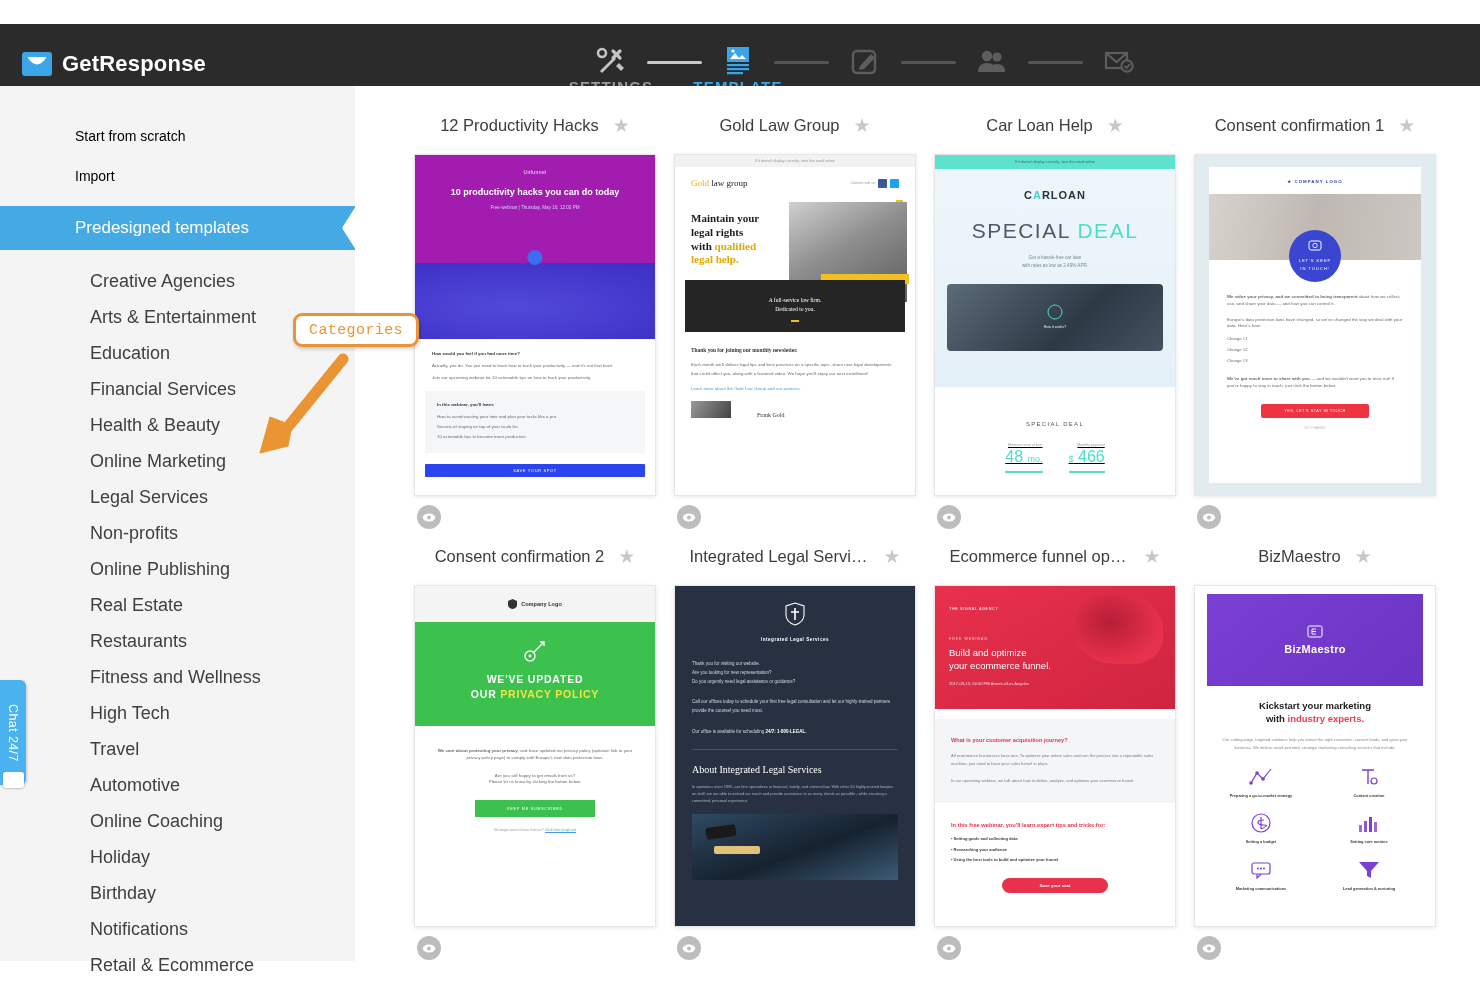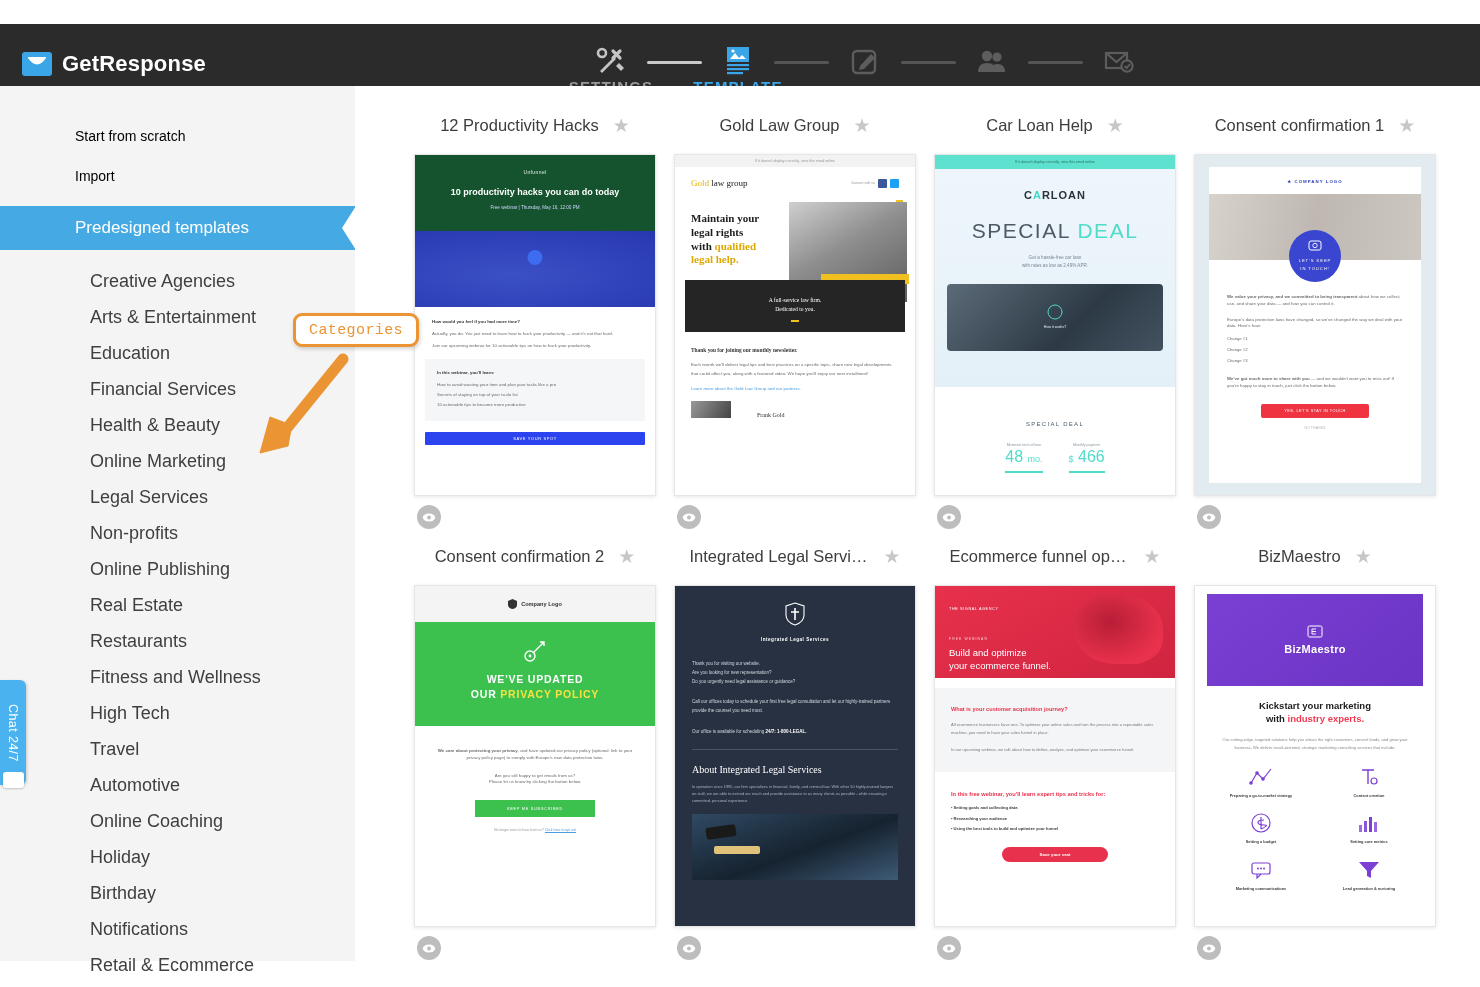--- a/index.html
+++ b/index.html
@@ -116,21 +116,21 @@
   .eye{
     width:24px;height:24px;border-radius:50%;background:#bdbdbd;
     margin:9px 0 0 12px;display:flex;align-items:center;justify-content:center;
     cursor:pointer;
   }
   .eye svg{display:block;}
   
   .m{font-size:4.4px;line-height:1.55;color:#6a6a6a;}
   .mb{font-weight:bold;color:#333;}
   
-  .t1-hero{background:#14532d;height:152px;position:relative;overflow:hidden;}
+  .t1-hero{background:#a21caf;height:184px;position:relative;overflow:hidden;}
   .t1-hero .logo{color:#fff;font-size:5px;text-align:center;padding-top:14px;opacity:.9;letter-spacing:.4px;}
   .t1-hero h3{color:#fff;font-size:9px;text-align:center;margin:12px 10px 0;font-weight:bold;line-height:1.25;}
   .t1-hero .sub{color:#cfd3ff;font-size:4.6px;text-align:center;margin-top:7px;}
   .t1-hero .blob{position:absolute;left:-10px;bottom:-34px;width:150%;height:110px;
      background:radial-gradient(ellipse at 30% 40%, #4350e0 0%, #2a32c8 62%);opacity:.85;}
   .t1-play{position:absolute;left:50%;top:95px;transform:translateX(-50%);
      width:15px;height:15px;border-radius:50%;background:#3d6cf0;}
   .t1-body{padding:12px 17px 0;}
   .t1-box{margin:10px 10px 0;background:#f5f6f8;padding:11px 12px 12px;}
   .t1-btn{margin:11px 10px 0;height:13px;background:#2b44f0;border-radius:1px;
@@ -165,21 +165,21 @@
   .t3-deal{text-align:center;margin-top:18px;font-size:21px;letter-spacing:1.5px;color:#4d5a63;}
   .t3-deal b{color:#4fdcc9;font-weight:normal;}
   .t3-sub{text-align:center;font-size:4.6px;color:#7b8891;margin-top:11px;line-height:1.7;}
   .t3-vid{margin:14px 12px 0;height:67px;border-radius:4px;
      background:linear-gradient(135deg,#5c6b78,#2d3a46 60%,#445260);position:relative;}
   .t3-vid .pl{position:absolute;left:50%;top:42%;transform:translate(-50%,-50%);
      width:13px;height:13px;border-radius:50%;border:1.3px solid #4fdcc9;}
   .t3-vid .cap{position:absolute;left:0;right:0;top:62%;text-align:center;color:#e8eef2;font-size:3.6px;}
   .t3-sd{text-align:center;margin-top:34px;font-size:6px;letter-spacing:1.3px;color:#50606b;}
   .t3-nums{display:flex;justify-content:center;gap:26px;margin-top:16px;}
-  .t3-num{text-align:center;}
+  .t3-num{text-align:right;text-decoration:underline;}
   .t3-num .cap{font-size:3.6px;color:#8d9aa3;}
   .t3-num .val{font-size:16px;color:#4fdcc9;margin-top:1px;}
   .t3-num .val s{font-size:9px;text-decoration:none;}
   .t3-num .bar{height:2px;background:#4fdcc9;margin-top:5px;}
   
   .t4-wrap{background:#e2ebf0;padding:12px 14px;height:316px;}
   .t4-in{background:#fff;height:100%;}
   .t4-logo{text-align:center;padding-top:12px;font-size:4.4px;color:#2b3bb5;letter-spacing:1px;font-weight:bold;}
   .t4-photo{height:66px;margin-top:10px;background:linear-gradient(100deg,#d8d2cd,#bfb8b2,#cdc7c2);position:relative;}
   .t4-circ{position:absolute;left:50%;top:36px;transform:translateX(-50%);
@@ -209,21 +209,21 @@
   .t6-nm{text-align:center;color:#fff;font-size:4.6px;font-weight:bold;letter-spacing:.5px;margin-top:7px;}
   .t6-body{padding:18px 17px 0;}
   .t6-body p{color:#d3d8e0;font-size:4.5px;line-height:1.95;margin:0 0 12px;}
   .t6-hr{height:1px;background:#4a5467;margin:6px 17px 0;}
   .t6-h2{font-family:"Liberation Serif",serif;color:#fff;font-size:10px;padding:14px 17px 0;}
   .t6-sm{color:#aab3c0;font-size:3.9px;line-height:1.85;padding:8px 17px 0;}
   .t6-img{margin:10px 17px 0;height:66px;background:linear-gradient(160deg,#2f4a63,#16222f 55%,#3d5b76);position:relative;}
   .t6-img .g{position:absolute;left:14px;top:12px;width:30px;height:12px;background:#1a1a1a;border-radius:3px;transform:rotate(-8deg);}
   .t6-img .g2{position:absolute;left:22px;top:32px;width:46px;height:8px;background:#e0c27a;border-radius:2px;}
   
-  .t7-hero{background:linear-gradient(150deg,#e8314c,#cf2440);height:92px;padding:0 14px;position:relative;overflow:hidden;}
+  .t7-hero{background:linear-gradient(150deg,#e8314c,#cf2440);height:123px;padding:0 14px;position:relative;overflow:hidden;}
   .t7-hero .sil{position:absolute;right:12px;top:8px;width:88px;height:70px;
      background:radial-gradient(ellipse at 40% 40%,#b81e37,#e8314c 70%);border-radius:40% 50% 35% 45%;}
   .t7-logo{padding-top:21px;font-size:3.8px;color:#fff;letter-spacing:.6px;position:relative;z-index:2;}
   .t7-tag{color:#ffc9d1;font-size:3.4px;letter-spacing:1.1px;margin-top:26px;position:relative;z-index:2;}
   .t7-hero h3{color:#fff;font-size:9.5px;margin:6px 0 0;line-height:1.35;font-weight:normal;position:relative;z-index:2;}
   .t7-date{color:#ffd6dc;font-size:4.1px;margin-top:8px;position:relative;z-index:2;}
   .t7-grey{background:#f4f5f6;margin-top:10px;padding:18px 16px;}
   .t7-h{color:#e8314c;font-size:5.6px;font-weight:bold;}
   .t7-p{color:#7b7b7b;font-size:4.1px;line-height:1.95;margin-top:9px;}
   .t7-h2{color:#e8314c;font-size:5.7px;font-weight:bold;padding:18px 16px 0;line-height:1.6;}

